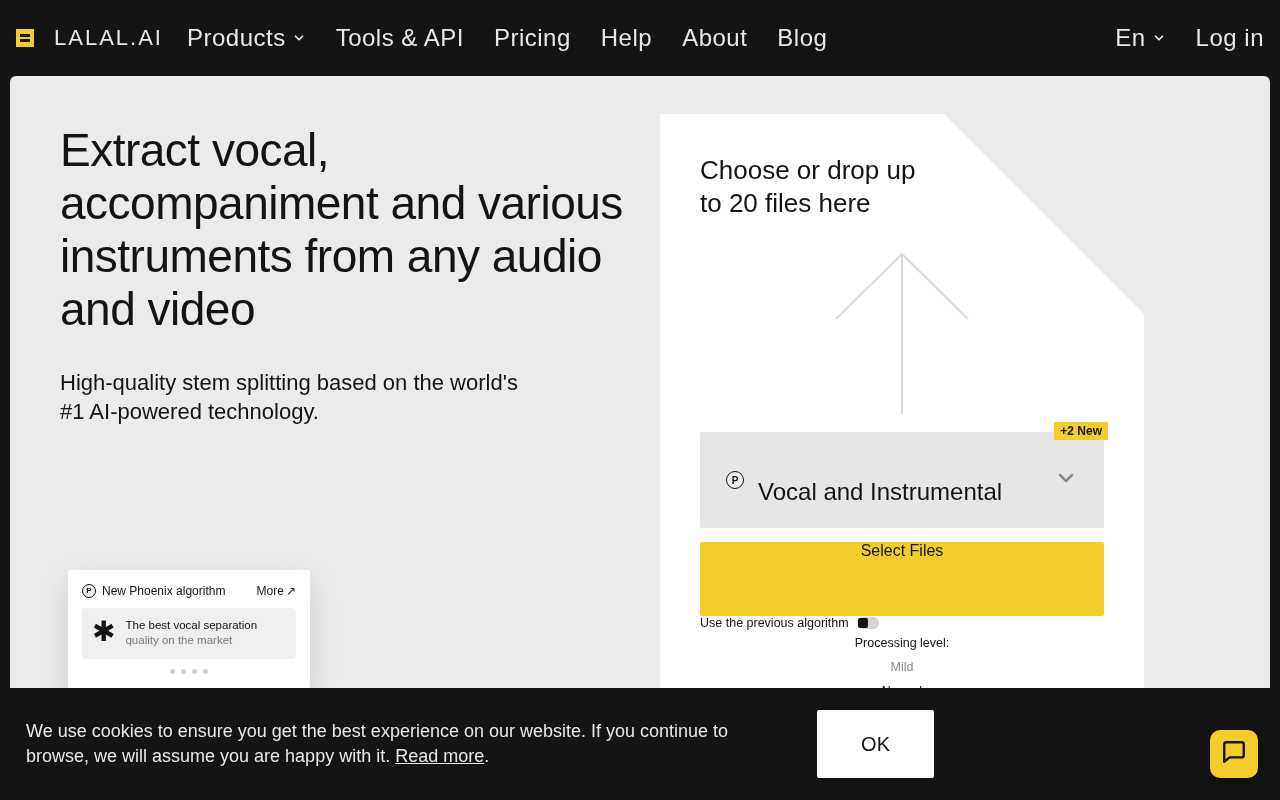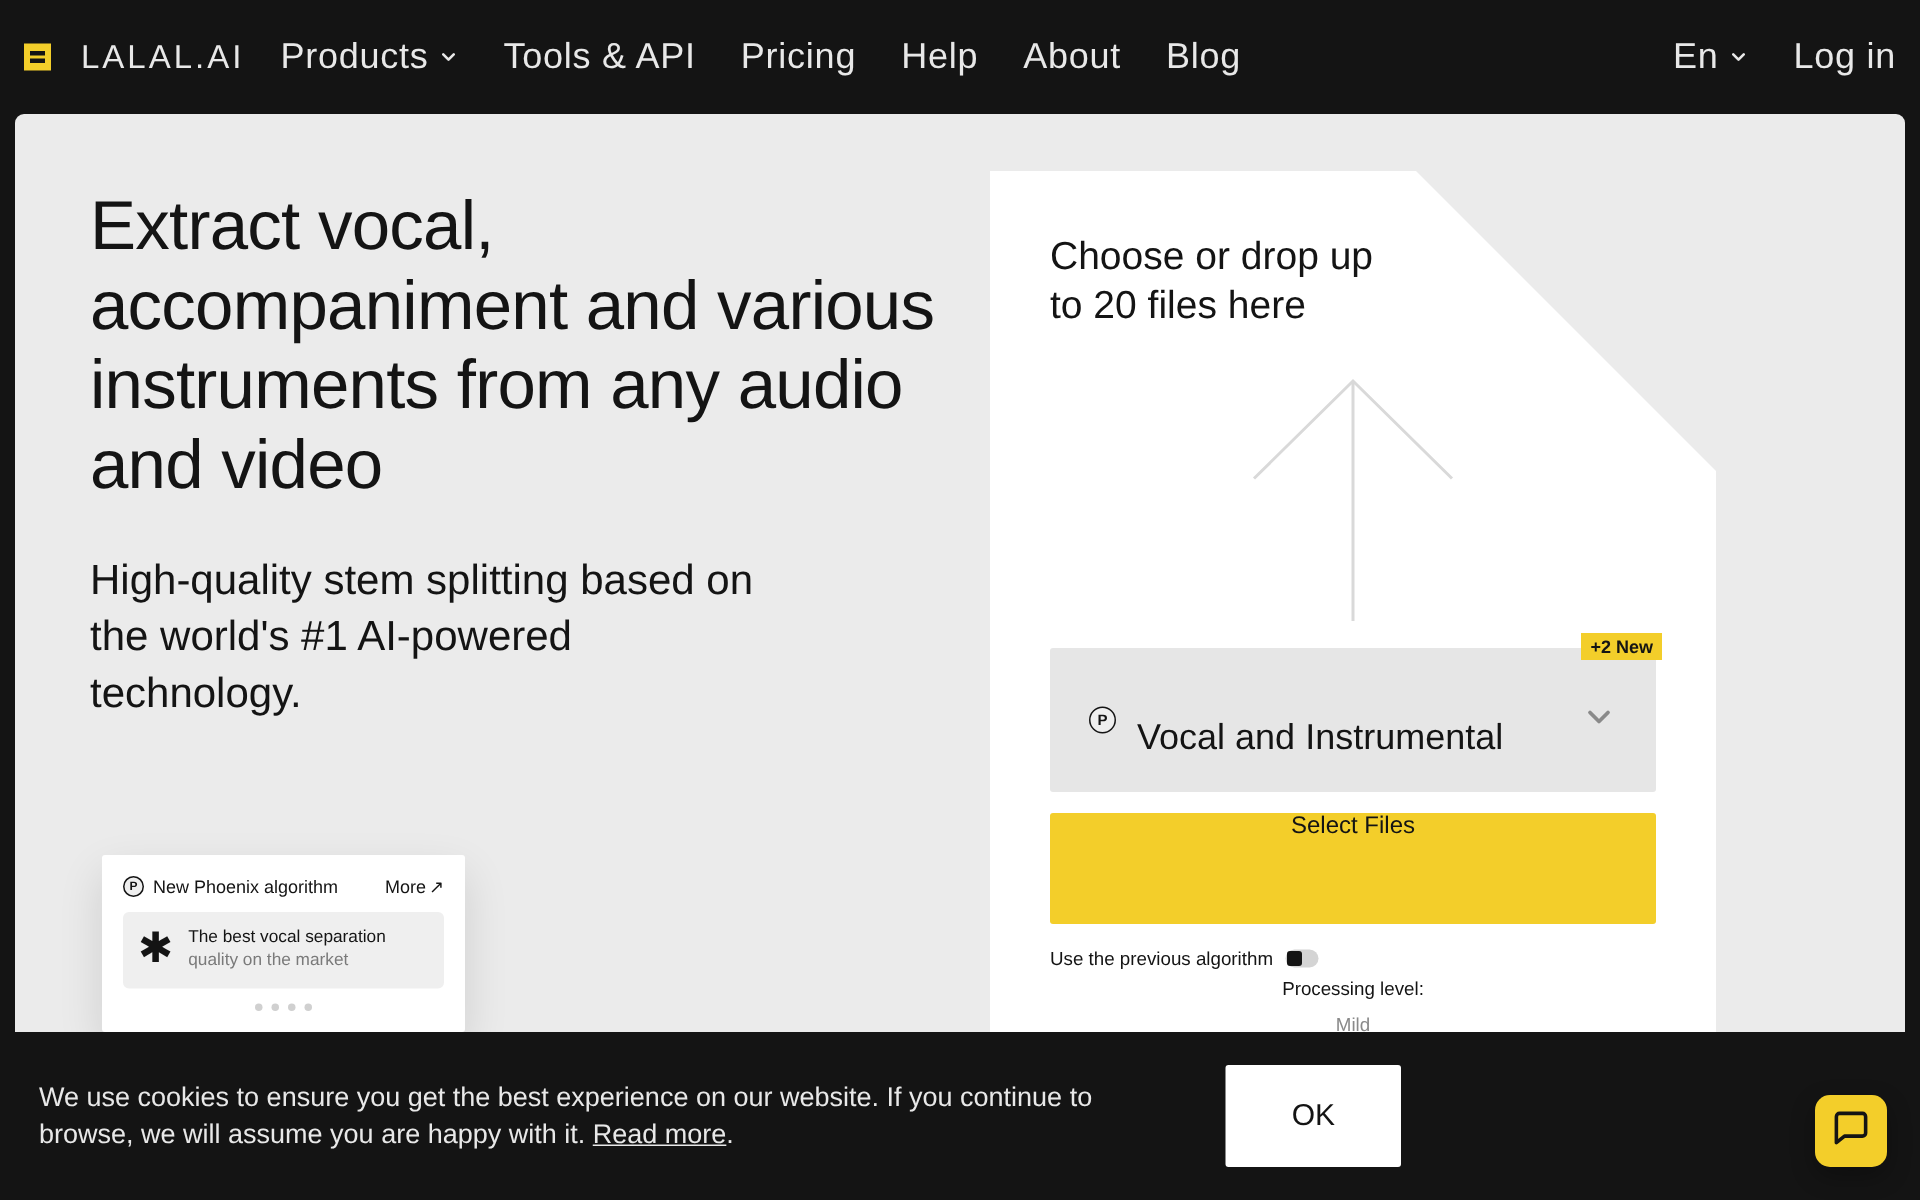--- a/index.html
+++ b/index.html
@@ -94,21 +94,21 @@
     position: relative;
   }
   .hero-title {
     font-size: 46px;
     line-height: 1.15;
     font-weight: 400;
     letter-spacing: -0.5px;
   }
   .hero-sub {
     margin-top: 32px;
-    font-size: 28px;
+    font-size: 22px;
     line-height: 1.35;
     color: #141414;
     max-width: 470px;
   }
 
   .news-card {
     position: absolute;
     left: 58px;
     bottom: 48px;
     width: 242px;
@@ -234,21 +234,21 @@
     height: 74px;
     display: flex;
     align-items: flex-start;
     justify-content: center;
     font-size: 16px;
     cursor: pointer;
     border-radius: 2px;
   }
 
   .options {
-    margin-top: 16px;
+    margin-top: 0;
     font-size: 12.5px;
     color: #141414;
   }
   .opt-row {
     display: flex;
     align-items: center;
     gap: 8px;
     margin-bottom: 6px;
   }
   .toggle {

